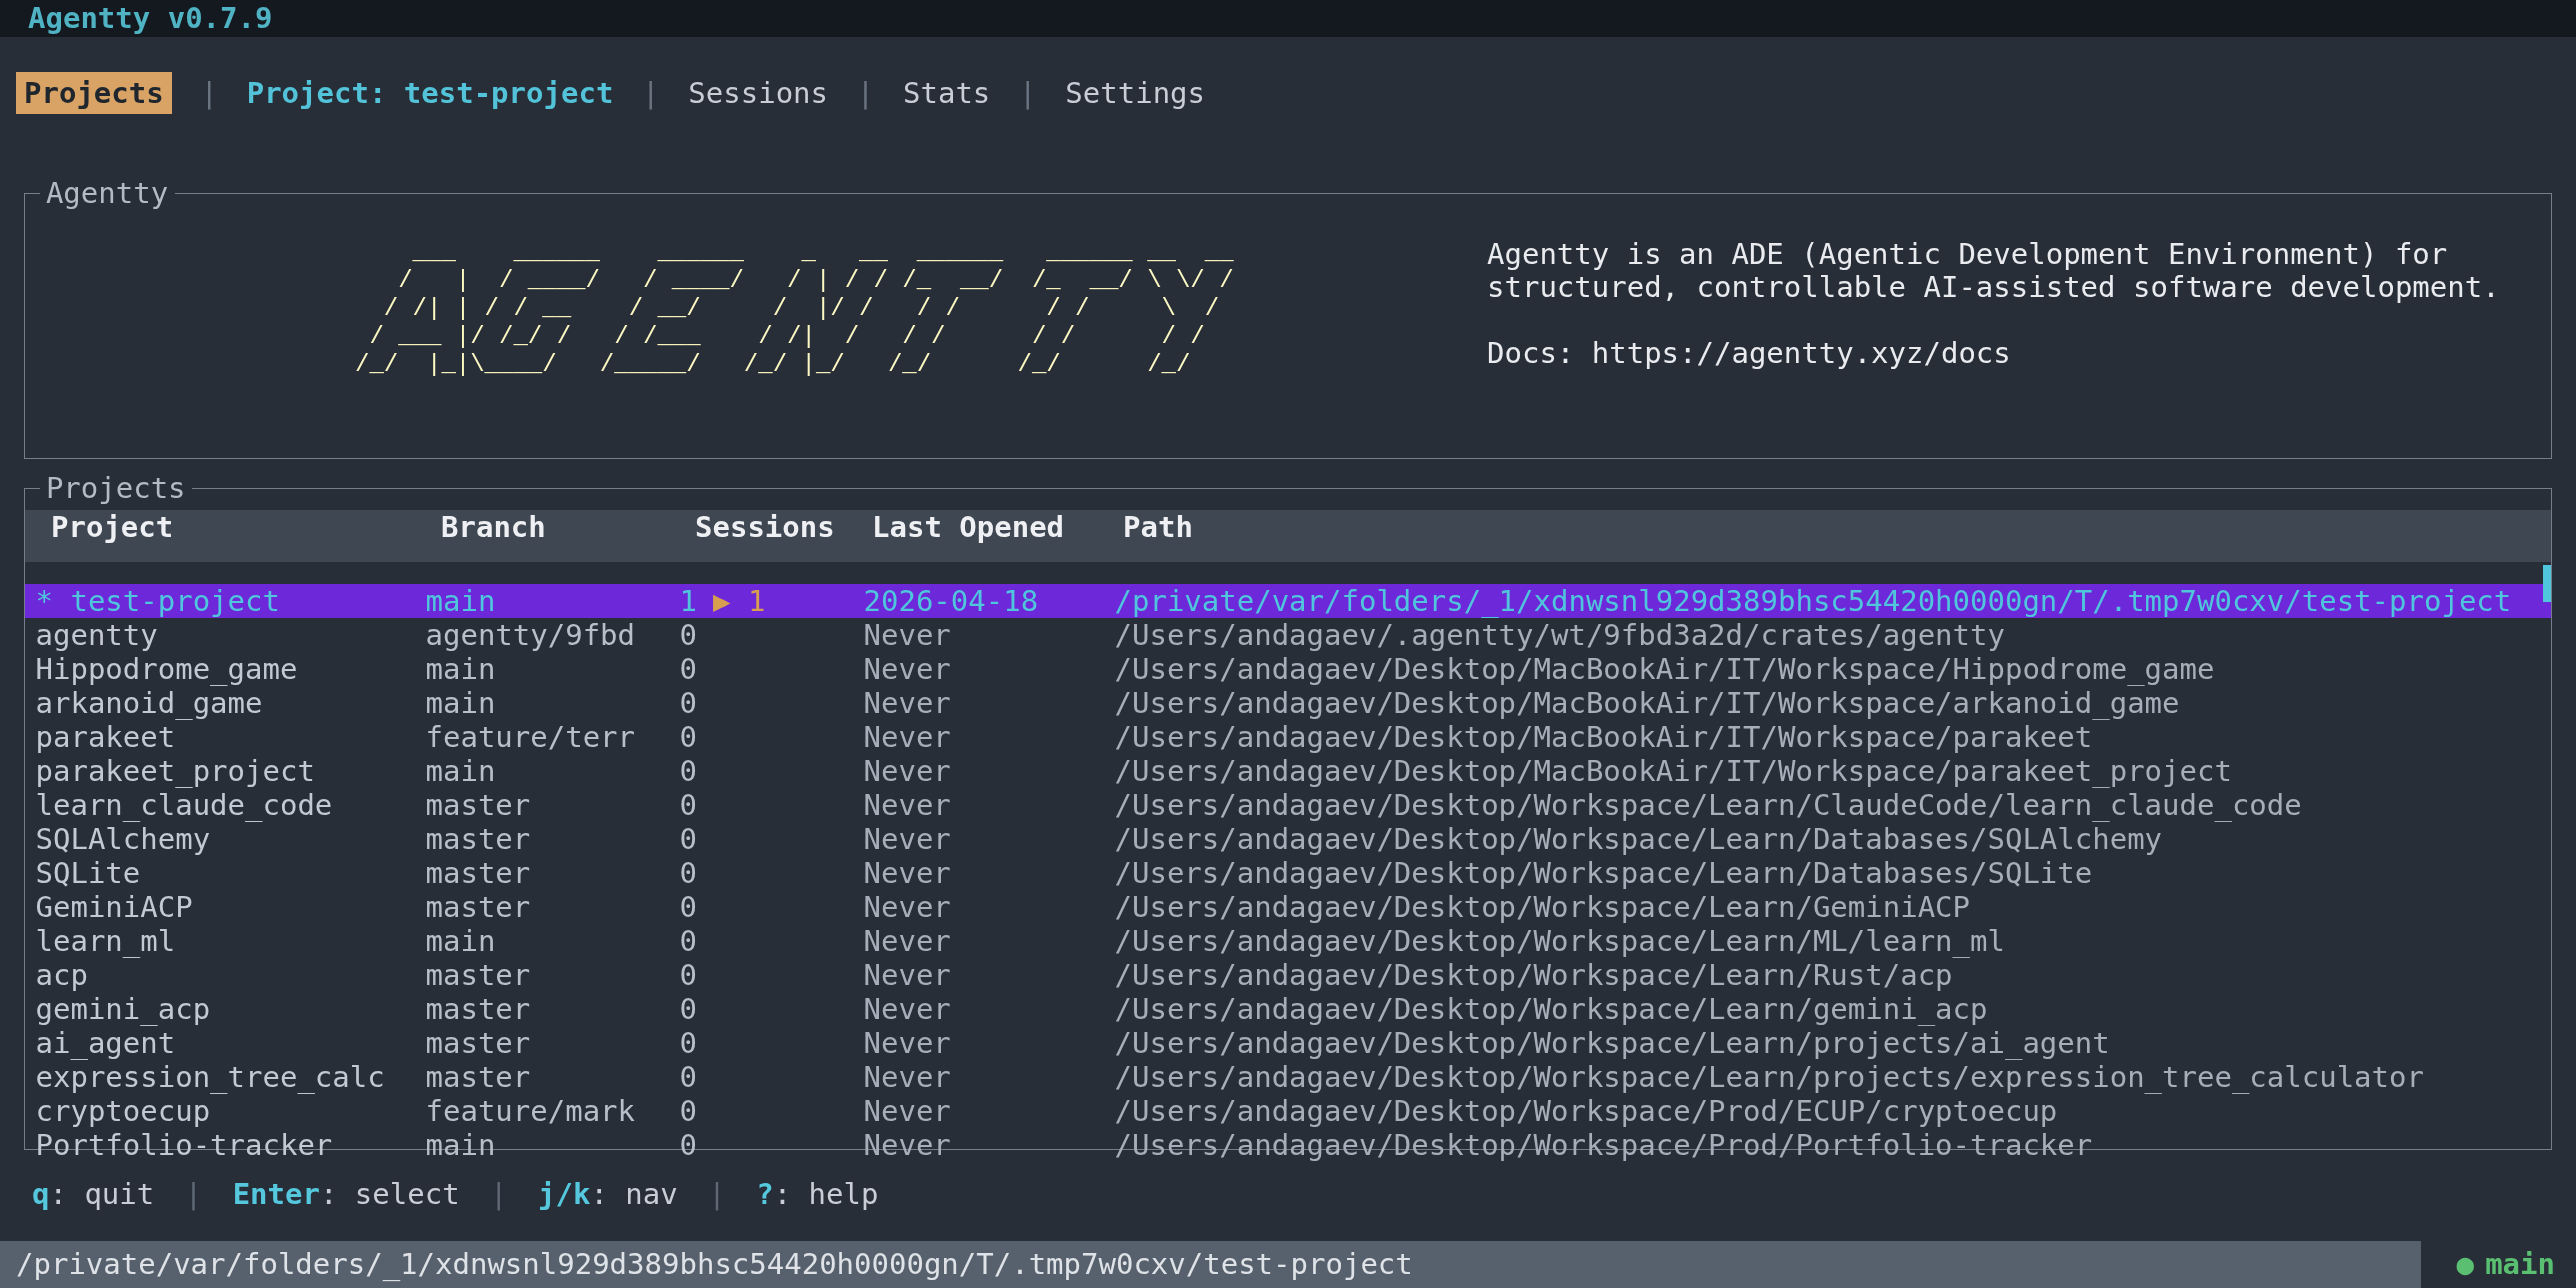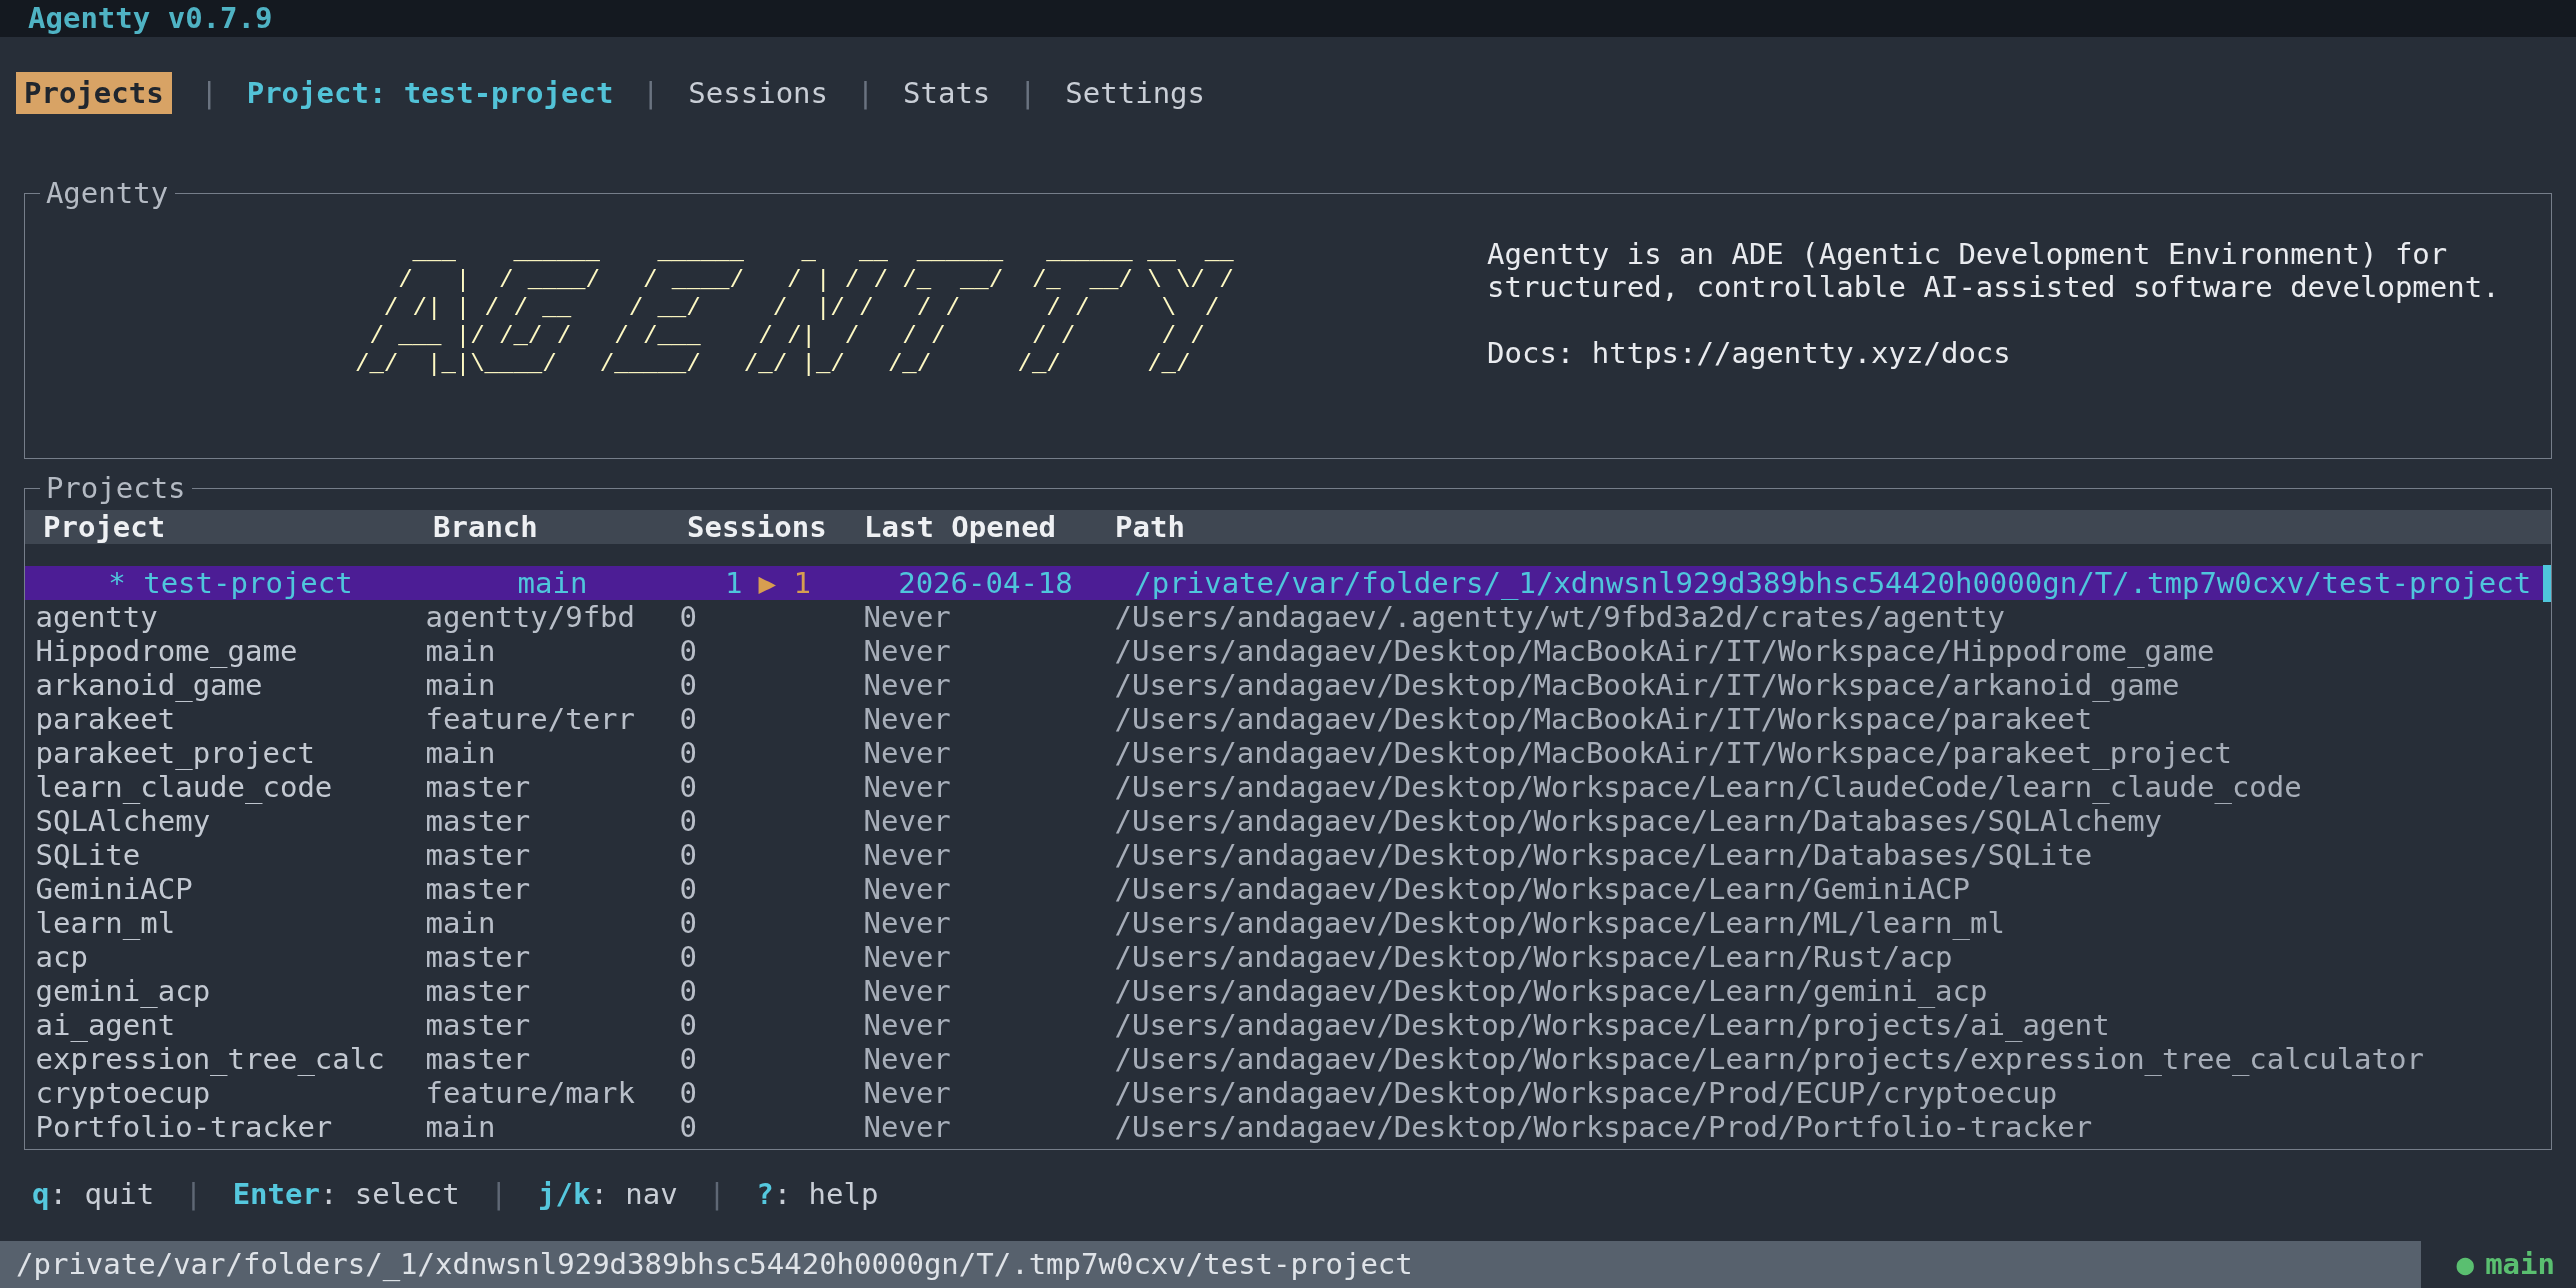--- a/index.html
+++ b/index.html
@@ -46,36 +46,36 @@
     font-size:24px; line-height:28px; color:#fef9c3; white-space:pre;
   }
   .about-info {
     position:absolute; left:1462px; top:11.3px; line-height:33px; color:#e9ebef;
     white-space:nowrap;
   }
   .about-info .spacer { height:33px; }
 
   
   .table-header {
-    margin-top:21px; height:34px; line-height:34px;
+    margin-top:21px; height:52px; line-height:34px;
     background:#3f4752; color:#eef0f3; font-weight:bold;
     display:grid; grid-template-columns:390px 254px 177px 251px 1fr;
-    padding-left:18px; white-space:nowrap; overflow:hidden;
+    padding-left:26px; white-space:nowrap; overflow:hidden;
   }
   .table-body { margin-top:22px; }
   .row {
     height:34px; line-height:34px;
     display:grid; grid-template-columns:390px 254px 177px 251px 1fr;
     padding-left:10.5px; white-space:nowrap; overflow:hidden;
     color:#c3c9d2;
   }
   .row .cell { overflow:hidden; }
   .row .opened, .row .path { color:#a7aeb9;margin-left:7px; }
   .row .branch, .row .sessions { color:#b9bfc9; }
-  .row-selected { background:#4c1d95; color:#4fc6dc;text-align:center; }
+  .row-selected { background:#6d28d9; color:#4fc6dc; }
   .row-selected .cell, .row-selected .opened, .row-selected .path,
   .row-selected .branch, .row-selected .sessions { color:#4fc6dc; }
   .row-selected .sessions-extra { color:#d79e50; margin-left:16px; }
   .scroll-thumb {
     position:absolute; right:0; top:76px; width:8px; height:37px;
     background:#4fc6dc;
   }
 
   
   .helpbar { position:absolute; top:1174px; left:32px; height:40px; line-height:40px; white-space:nowrap; }

